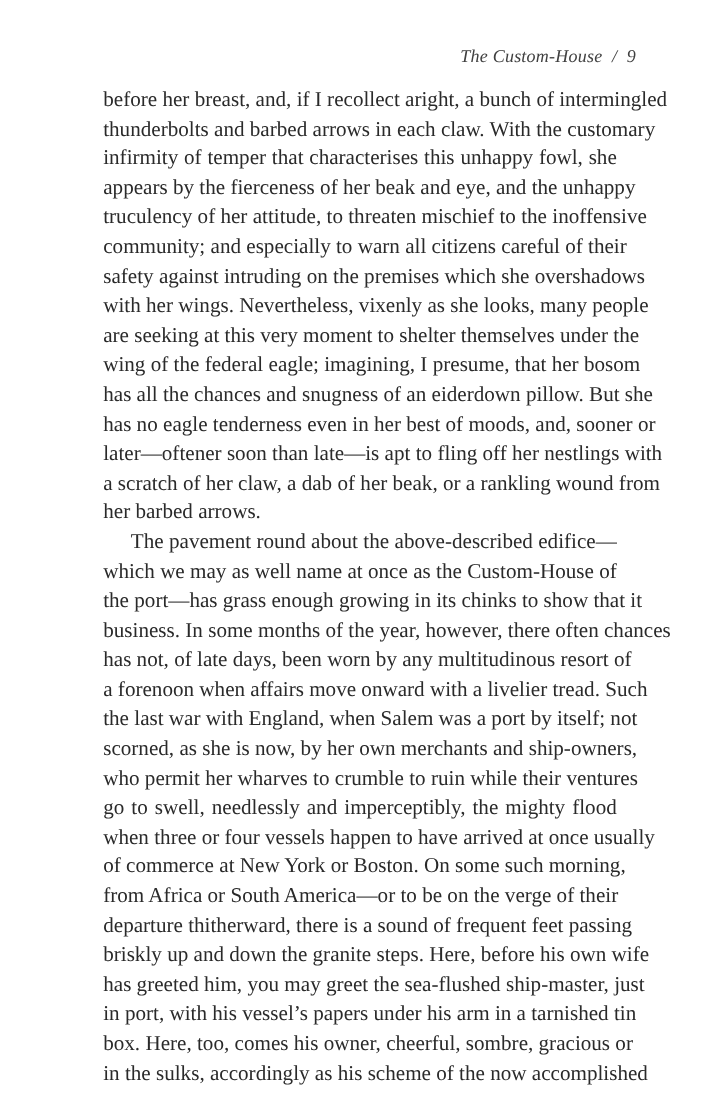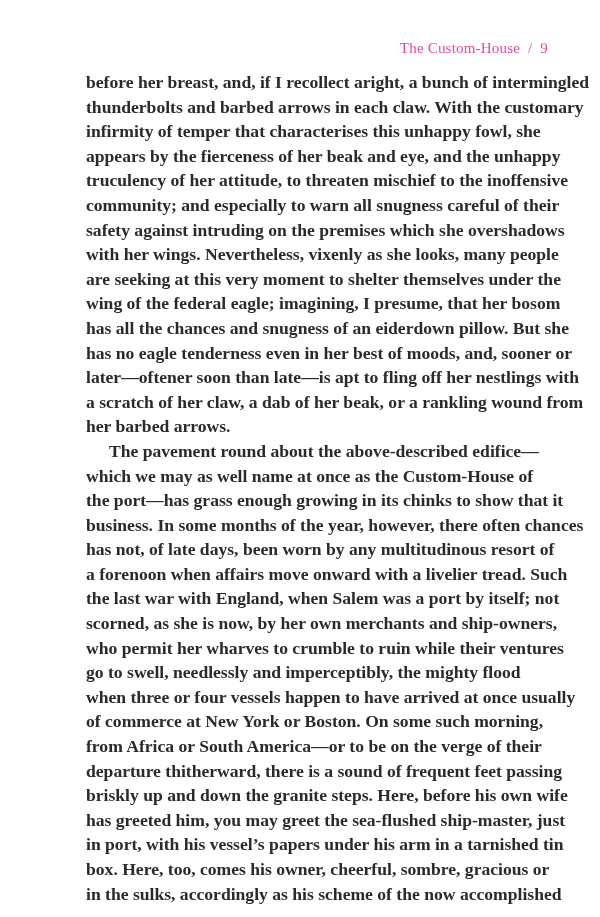--- a/index.html
+++ b/index.html
@@ -3,51 +3,51 @@
 <meta charset="utf-8">
 <style>
   html, body { margin: 0; padding: 0; background: #ffffff; }
   body { width: 600px; height: 917px; position: relative; overflow: hidden; }
   .page {
     position: absolute; left: 0; top: 0; width: 600px; height: 917px;
     background: #ffffff; color: #2a2a2a;
     font-family: "Liberation Serif", "DejaVu Serif", serif;
   }
   .running-head {
-    position: absolute; right: 52px; top: 40px;
-    font-size: 15px; letter-spacing: 0.2px; color: #ec4899;
+    position: absolute; right: 70px; top: 40px;
+    font-size: 15px; letter-spacing: 0.2px; color: #404040;
     white-space: pre;
+    font-style: italic;
   }
   .body-text {
     position: absolute; left: 86px; top: 70px; width: 428px;
     font-size: 17.6px; line-height: 24.6px;
   }
   .line {
     display: block; white-space: nowrap;
     text-align: justify; text-align-last: justify;
     height: 24.6px;
-    font-weight: bold;
   }
   .line.last { text-align-last: left; }
   .line.indent { padding-left: 23px; }
 </style>
 </head>
 <body>
 
 <div class="page">
   <div class="running-head"><span>The Custom-House</span>  <span>/</span>  <span>9</span></div>
 
   <div class="body-text" id="body-text">
       <div>
         <span class="line">before her breast, and, if I recollect aright, a bunch of intermingled</span>
         <span class="line">thunderbolts and barbed arrows in each claw. With the customary</span>
         <span class="line">infirmity of temper that characterises this unhappy fowl, she</span>
         <span class="line">appears by the fierceness of her beak and eye, and the unhappy</span>
         <span class="line">truculency of her attitude, to threaten mischief to the inoffensive</span>
-        <span class="line">community; and especially to warn all snugness careful of their</span>
+        <span class="line">community; and especially to warn all citizens careful of their</span>
         <span class="line">safety against intruding on the premises which she overshadows</span>
         <span class="line">with her wings. Nevertheless, vixenly as she looks, many people</span>
         <span class="line">are seeking at this very moment to shelter themselves under the</span>
         <span class="line">wing of the federal eagle; imagining, I presume, that her bosom</span>
         <span class="line">has all the chances and snugness of an eiderdown pillow. But she</span>
         <span class="line">has no eagle tenderness even in her best of moods, and, sooner or</span>
         <span class="line">later—oftener soon than late—is apt to fling off her nestlings with</span>
         <span class="line">a scratch of her claw, a dab of her beak, or a rankling wound from</span>
         <span class="line last">her barbed arrows.</span>
       </div>

